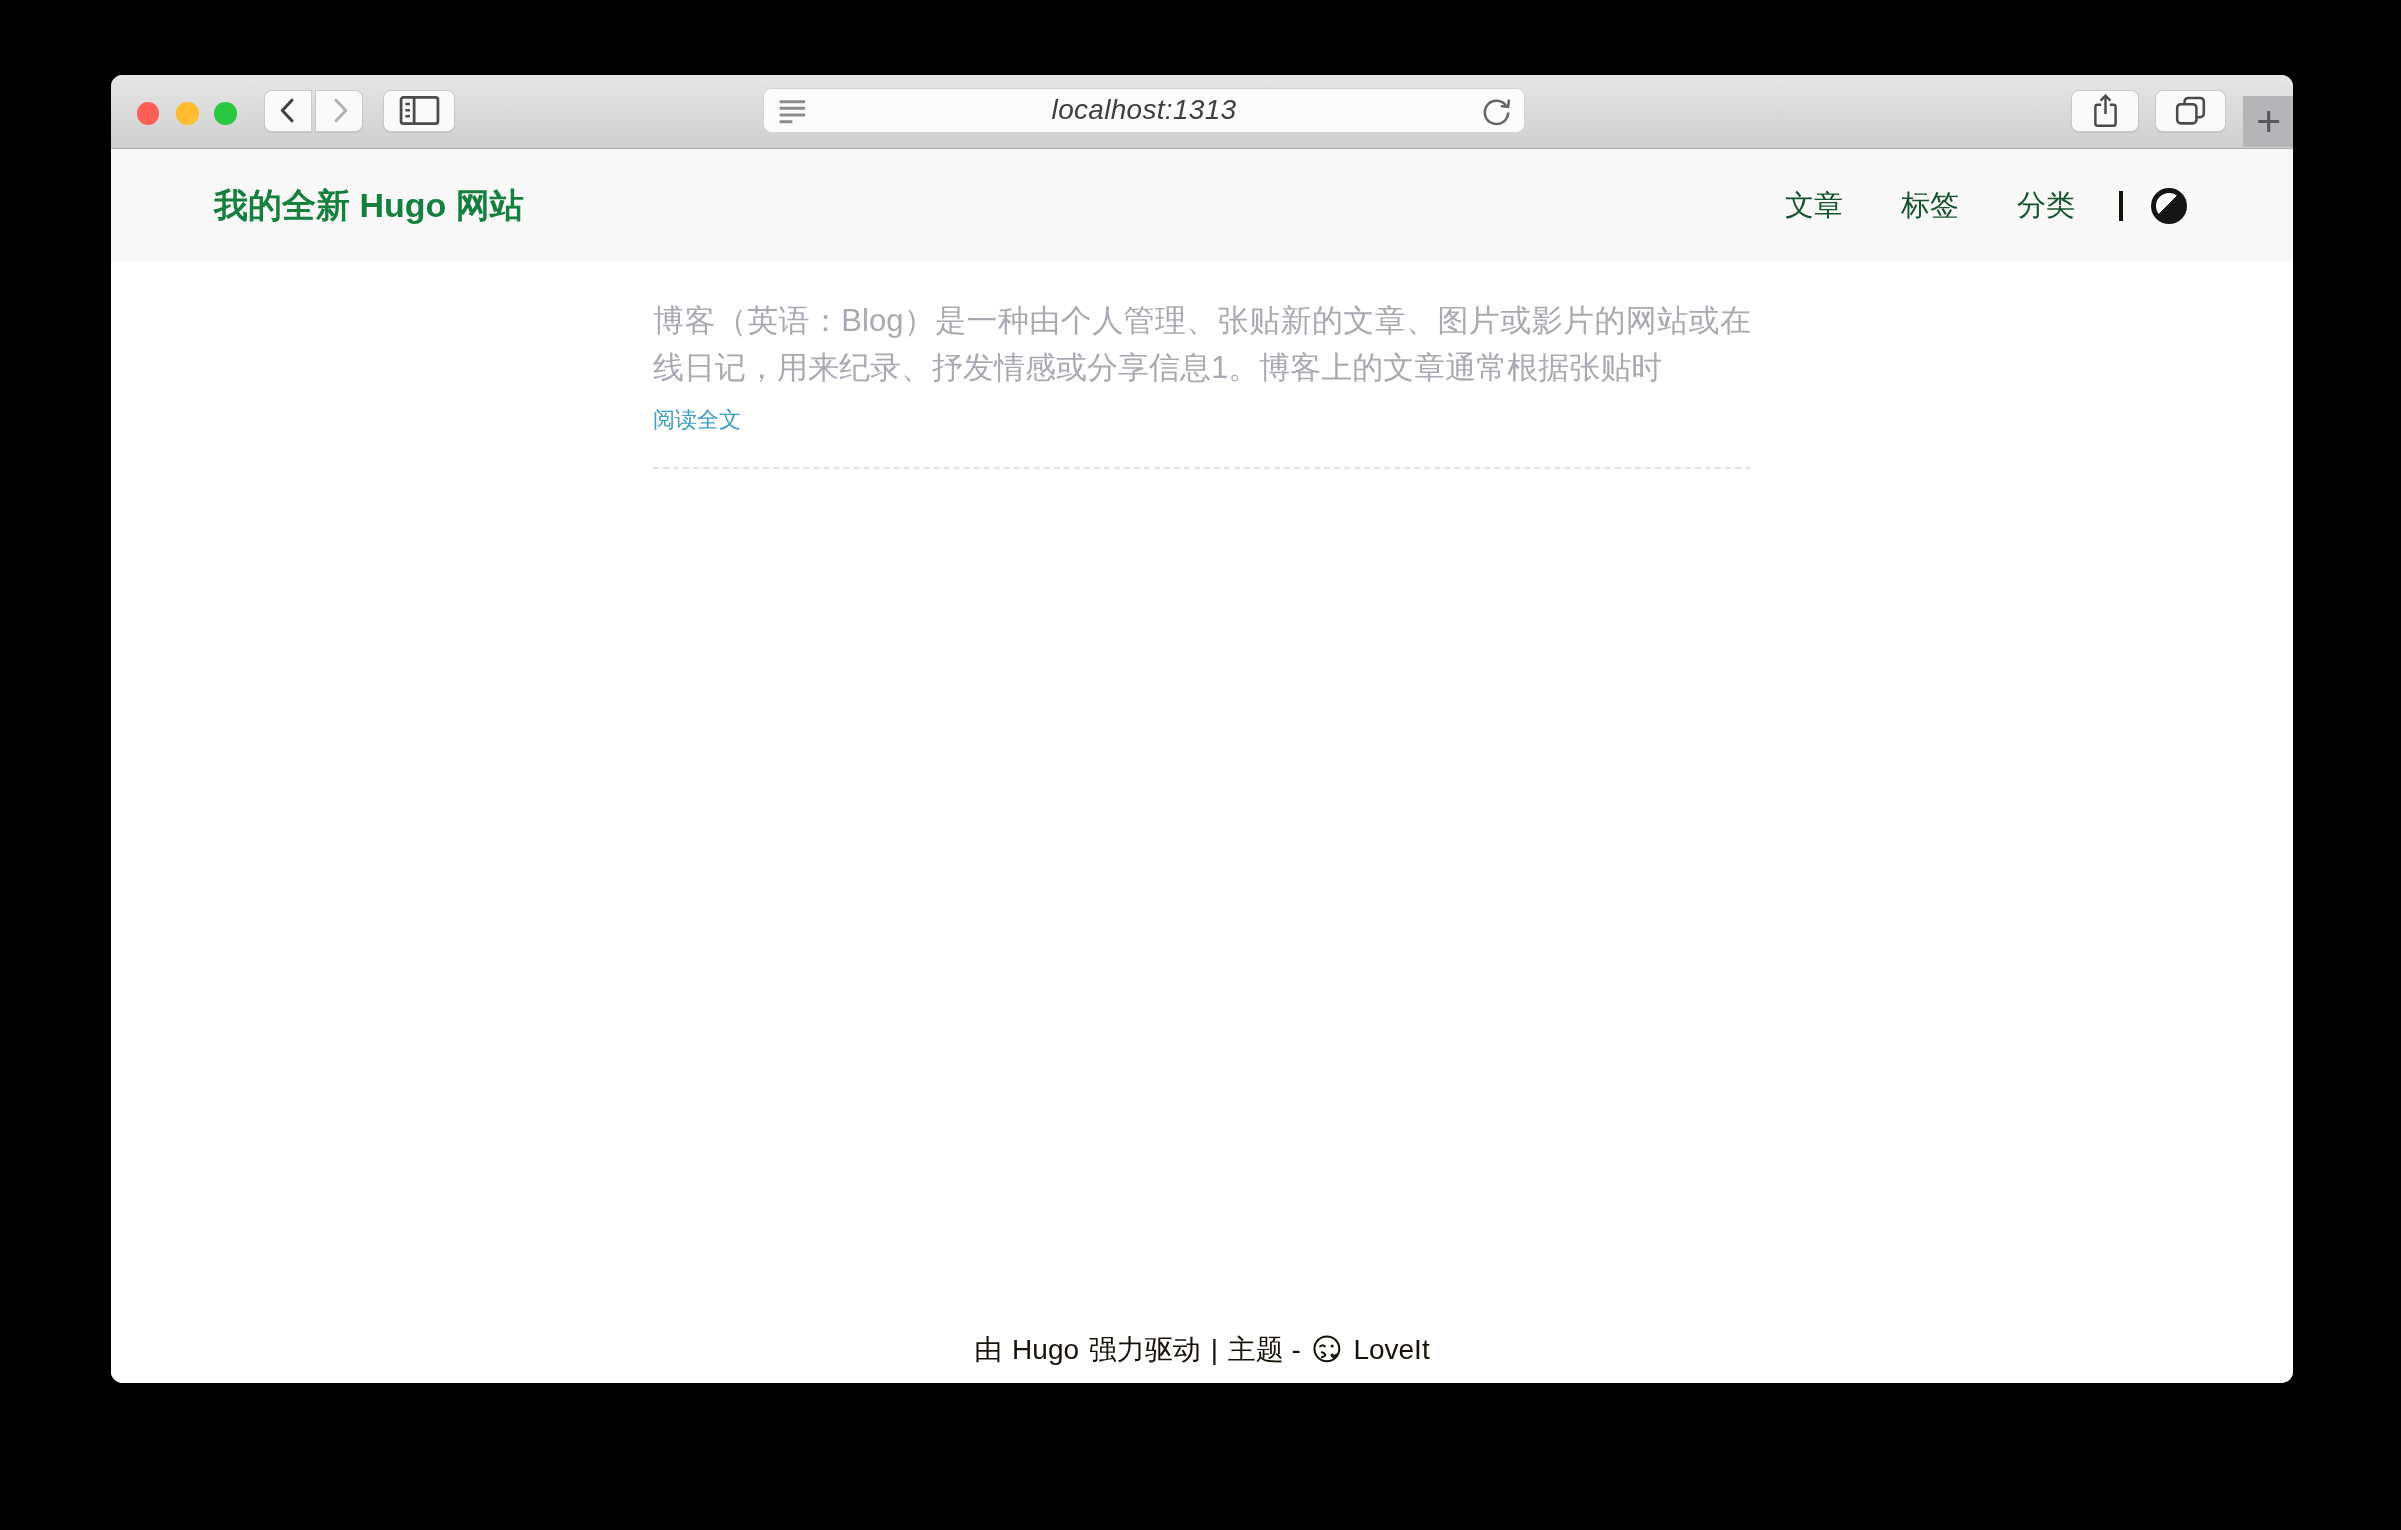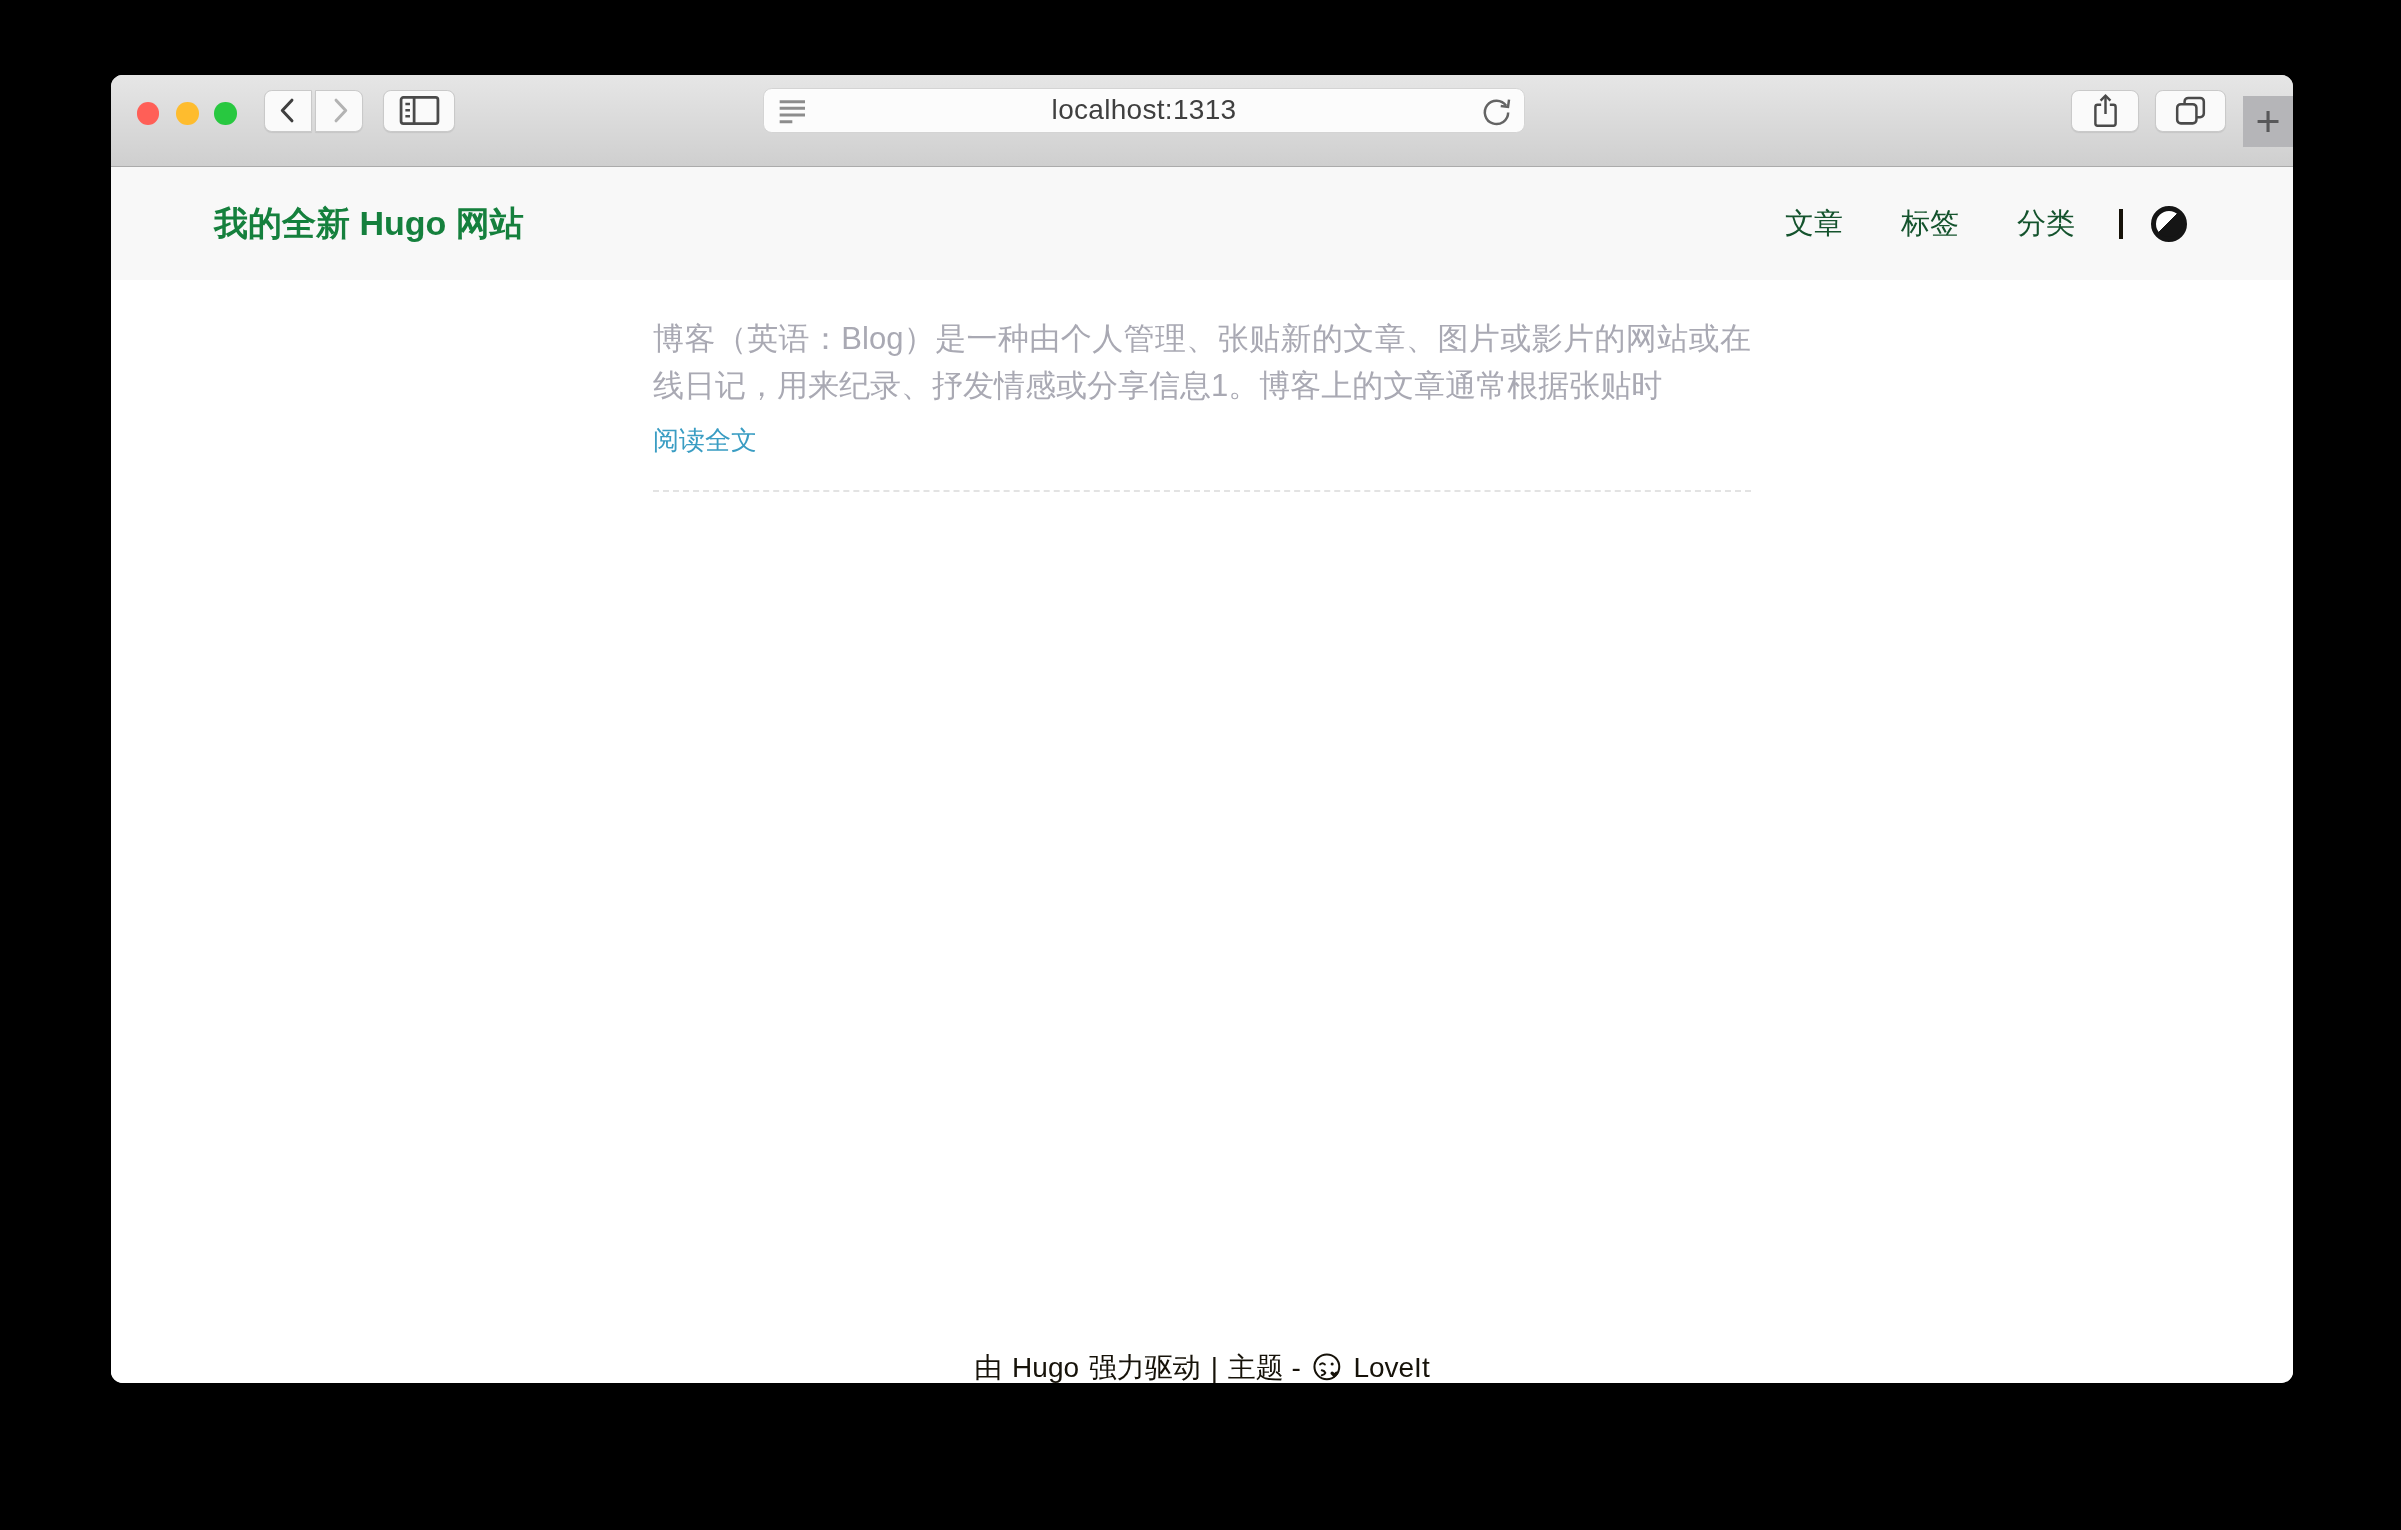--- a/index.html
+++ b/index.html
@@ -15,23 +15,24 @@
   .window {
     position:absolute; left:111px; top:75px;
     width:2182px; height:1308px;
     border-radius:11.8px; overflow:hidden;
     background:#fff;
     box-shadow:0 33px 88px rgba(0,0,0,.65);
   }
 
   
   .toolbar {
-    position:relative; height:92px;
+    position:relative; height:74px;
     background:linear-gradient(#e6e6e6, #cfcfcf);
     border-bottom:1px solid #ababab;
+    font-style:italic;
   }
   .traffic { position:absolute; top:27.4px; width:22.5px; height:22.5px; border-radius:50%; }
   .tl-close    { left:25.5px;  background:#ff5f57; }
   .tl-minimize { left:65px;  background:#febc2e; }
   .tl-zoom     { left:103px; background:#28c840; }
 
   .tb-btn {
     position:absolute; top:14.7px; height:42px;
     background:#fafafa;
     border:1px solid #c9c9c9;
@@ -90,21 +91,21 @@
 
   .post-meta { margin-top:25.5px; display:flex; align-items:center; font-size:29px; }
   .author-icon { width:33px; height:33px; display:block; }
   .author-name { color:#3a9dc3; margin-left:3.9px; font-weight:500; cursor:pointer; }
   .meta-gray { color:#a0a0aa; margin-left:12.7px; }
 
   .post-excerpt {
     margin-top:35px; font-size:31px; line-height:47px; color:#a9a9b3;
     text-align:justify;
   }
-  .read-more { display:inline-block; margin-top:13.7px; font-size:26px; color:#3a9dc3; cursor:pointer; }
+  .read-more { display:inline-block; margin-top:13.7px; font-size:22px; color:#3a9dc3; cursor:pointer; }
   .summary-divider { margin-top:32px; border-bottom:2px dashed #e3e3e3; }
 
   
   .site-footer {
     position:absolute; bottom:7.8px; left:0; width:100%;
     text-align:center; color:#161209;
   }
   .footer-line1 {
     display:flex; justify-content:center; align-items:center; gap:9.8px;
     font-size:28px; line-height:39px;

